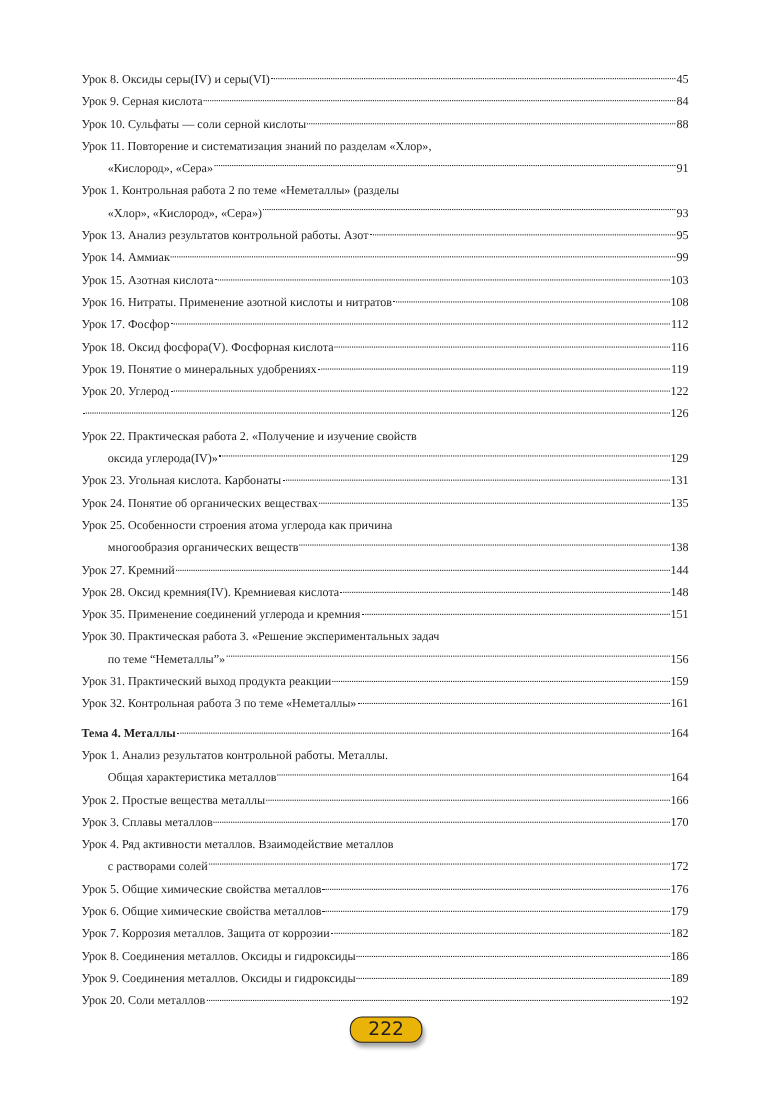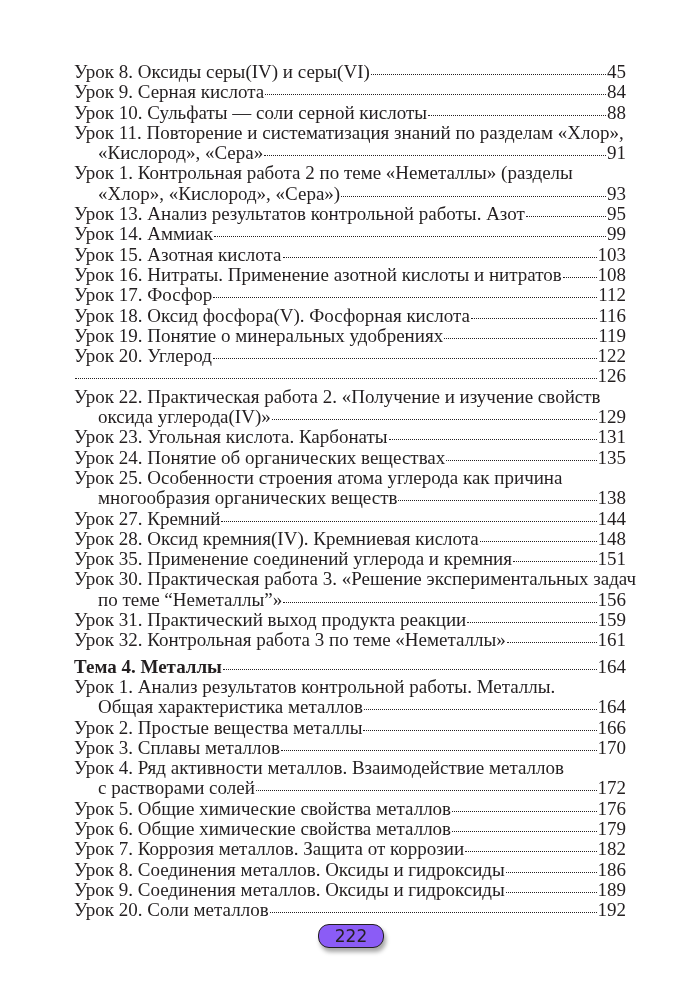--- a/index.html
+++ b/index.html
@@ -4,36 +4,36 @@
   <style>
     html, body { margin: 0; padding: 0; background: #ffffff; }
     body {
       width: 695px; height: 1000px; position: relative; overflow: hidden;
       font-family: "DejaVu Serif", "Liberation Serif", serif;
       color: #231f20;
     }
     .toc {
       position: absolute; left: 74px; top: 62px; width: 552px;
       font-family: "Liberation Serif", "DejaVu Serif", serif;
-      font-size: 19px; line-height: 20.3px;
+      font-size: 11px; line-height: 20.3px;
     }
     .entry { position: relative; }
     .line { display: flex; align-items: baseline; white-space: nowrap; }
     .line .txt { flex: 0 0 auto; }
-    .line.cont { padding-left: 24px; }
+    .line.cont { padding-left: 24px; align-items: center; }
     .line .leader {
       flex: 1 1 auto; overflow: hidden; margin: 0 1px;
       border-bottom: 1.3px dotted #231f20; height: 0; transform: translateY(-3px);
     }
     .line .page { flex: 0 0 auto; }
     .entry.topic { margin-top: 6px; }
     .entry.topic .txt { font-weight: bold; }
     .pagenum-wrap {
       position: absolute; left: 318px; top: 924px; width: 64px; height: 22px;
-      border: 1.5px solid #231f20; border-radius: 11px; background: #8b5cf6;
+      border: 1.5px solid #231f20; border-radius: 11px; background: #eab308;
       box-shadow: 2px 4px 4px rgba(0,0,0,0.35);
       display: flex; align-items: center; justify-content: center;
       font-family: "DejaVu Sans", "Liberation Sans", sans-serif;
       font-size: 17px; color: #231f20; text-align: right;
     }
   </style>
 </head>
 <body>
 
 <div class="toc" id="toc">

